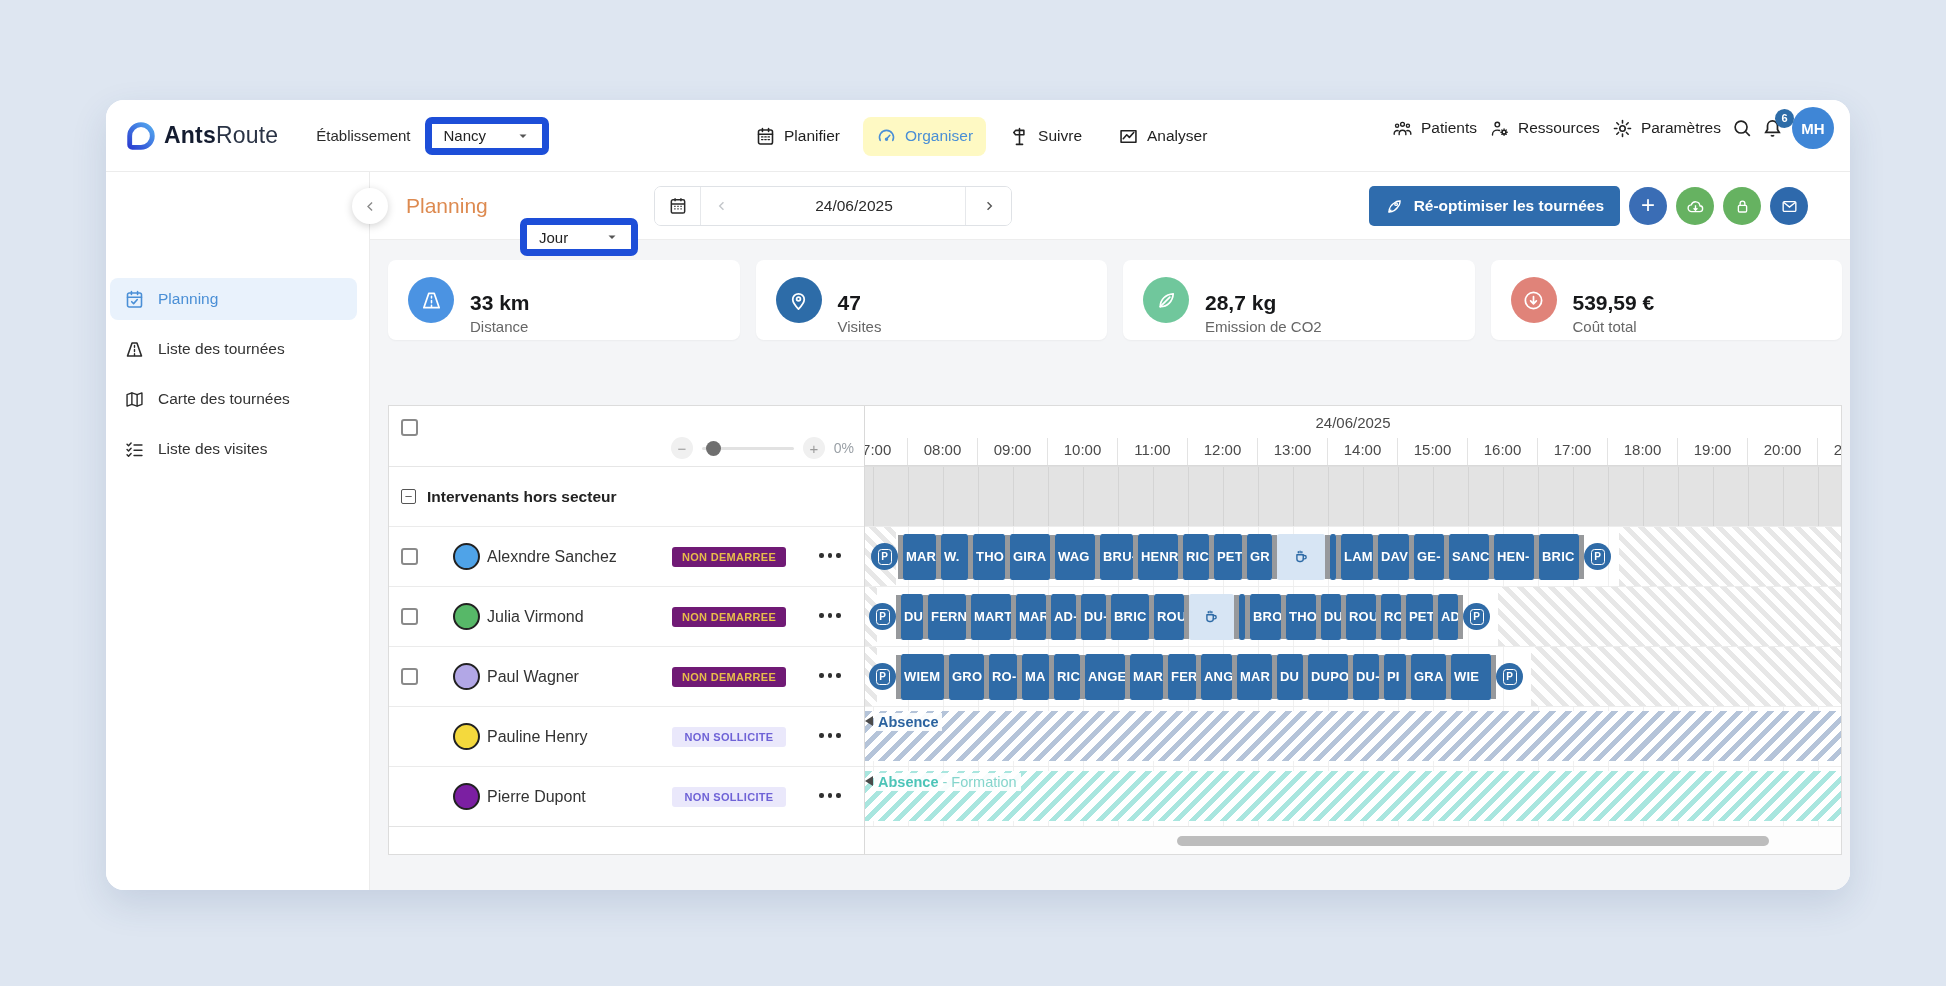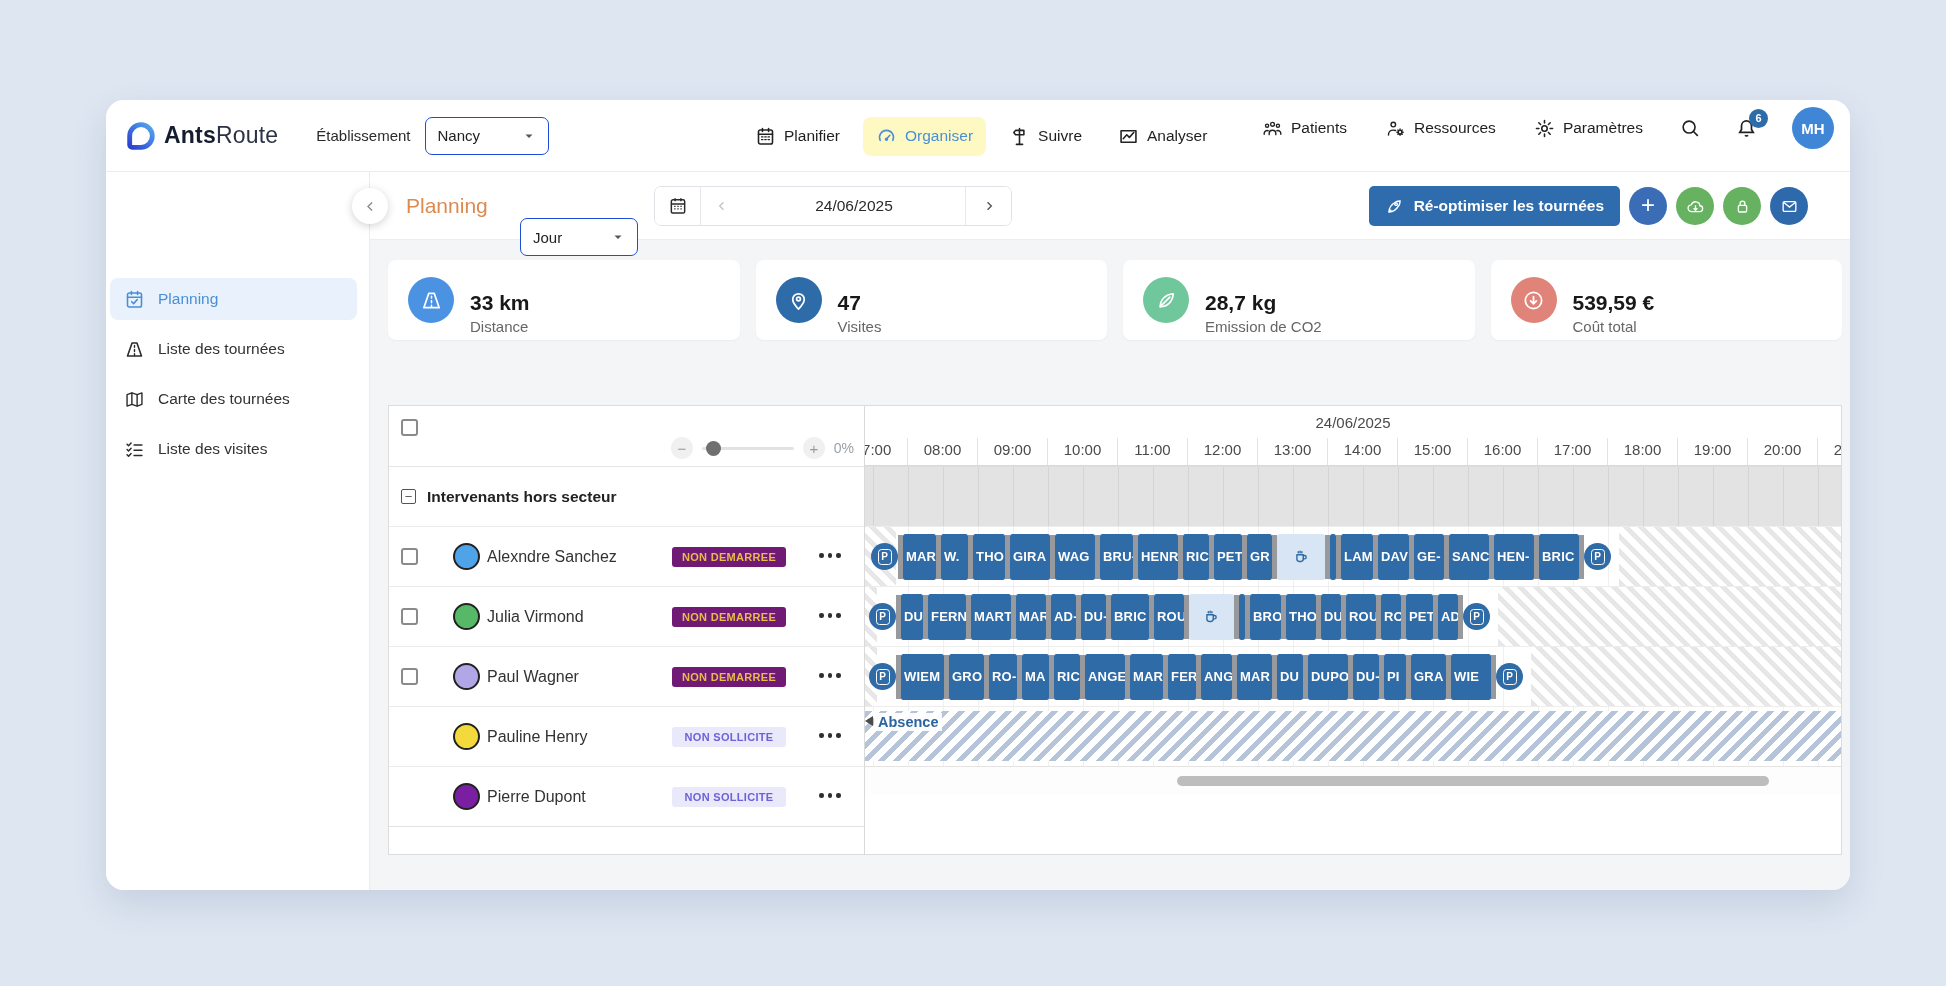--- a/index.html
+++ b/index.html
@@ -13,34 +13,34 @@
   .topbar { position:absolute; left:0; top:0; right:0; height:72px; background:#fff; border-bottom:1px solid #ececec;
             display:flex; align-items:center; padding:0 20px; z-index:30; }
   .logo { display:flex; align-items:center; gap:8px; }
   .logo-mark { width:30px; height:30px; display:inline-flex; }
   .logo-mark svg { width:100%; height:100%; }
   .logo-text { font-size:23px; color:#1d2433; letter-spacing:.2px; }
   .logo-text b { font-weight:800; color:#141c30; }
   .logo-text i { font-style:normal; font-weight:400; color:#2a3345; }
   .estab { display:flex; align-items:center; gap:14px; margin-left:38px; }
   .estab-label { font-size:15px; color:#2b2b2b; }
-  .select { height:38px; border:1px solid #1d4ed8; border-radius:7px; background:#fff; display:flex; align-items:center;
+  .select { height:38px; border:7px solid #1d4ed8; border-radius:7px; background:#fff; display:flex; align-items:center;
             justify-content:space-between; padding:0 12px; font-size:15px; color:#222; cursor:pointer; }
   .estab .select { width:124px; }
   .caret { width:14px; height:14px; display:inline-flex; color:#555; }
   .caret svg { width:100%; height:100%; }
 
   .main-nav { position:absolute; left:636px; top:0; height:72px; display:flex; align-items:center; gap:10px; }
   .nav-item { display:flex; align-items:center; gap:8px; padding:9px 13px; border-radius:8px; cursor:pointer;
               font-size:15.5px; color:#1f1f1f; }
   .nav-item .icon { width:21px; height:21px; color:#222; }
   .nav-item.active { background:#fef9c3; color:#4a8fd6; }
   .nav-item.active .icon { color:#4a8fd6; }
 
-  .top-right { position:absolute; right:16px; top:0; height:56px; display:flex; align-items:center; gap:34px; }
+  .top-right { position:absolute; right:16px; top:0; height:56px; display:flex; align-items:center; gap:8px; }
   .top-right .nav-item { padding:6px 2px; }
   .icon { display:inline-flex; }
   .icon svg { width:100%; height:100%; }
   .icon-btn { width:22px; height:22px; color:#222; cursor:pointer; display:inline-flex; }
   .bell-wrap { position:relative; width:23px; height:23px; color:#222; cursor:pointer; display:inline-flex; }
   .bell-wrap .icon { width:23px; height:23px; }
   .badge-dot { position:absolute; top:-8px; right:-10px; min-width:19px; height:19px; border-radius:10px; background:#2d6ca8;
                color:#fff; font-size:11px; font-weight:bold; display:flex; align-items:center; justify-content:center; padding:0 4px; }
   .avatar { width:42px; height:42px; border-radius:50%; background:#3f86d6; color:#fff; font-weight:bold; font-size:15px;
             display:flex; align-items:center; justify-content:center; cursor:pointer; }
@@ -815,20 +815,26 @@
                 </span>
                 <span class="hatch end-hatch"></span>
               </div>
             </div>
             <div class="g-row">
               <div class="absence blue">
                 <span class="abs-chip"><b>Absence</b><span></span></span>
               </div>
               <span class="abs-arrow"></span>
             </div>
+            <div class="g-row">
+              <div class="absence teal">
+                <span class="abs-chip"><b>Absence</b><span> - Formation</span></span>
+              </div>
+              <span class="abs-arrow"></span>
+            </div>
           </div>
         <div class="g-scroll">
             <span class="g-thumb"></span>
           </div>
       </div>
     </div>
   </main>
 </div>
 
 </body></html>

